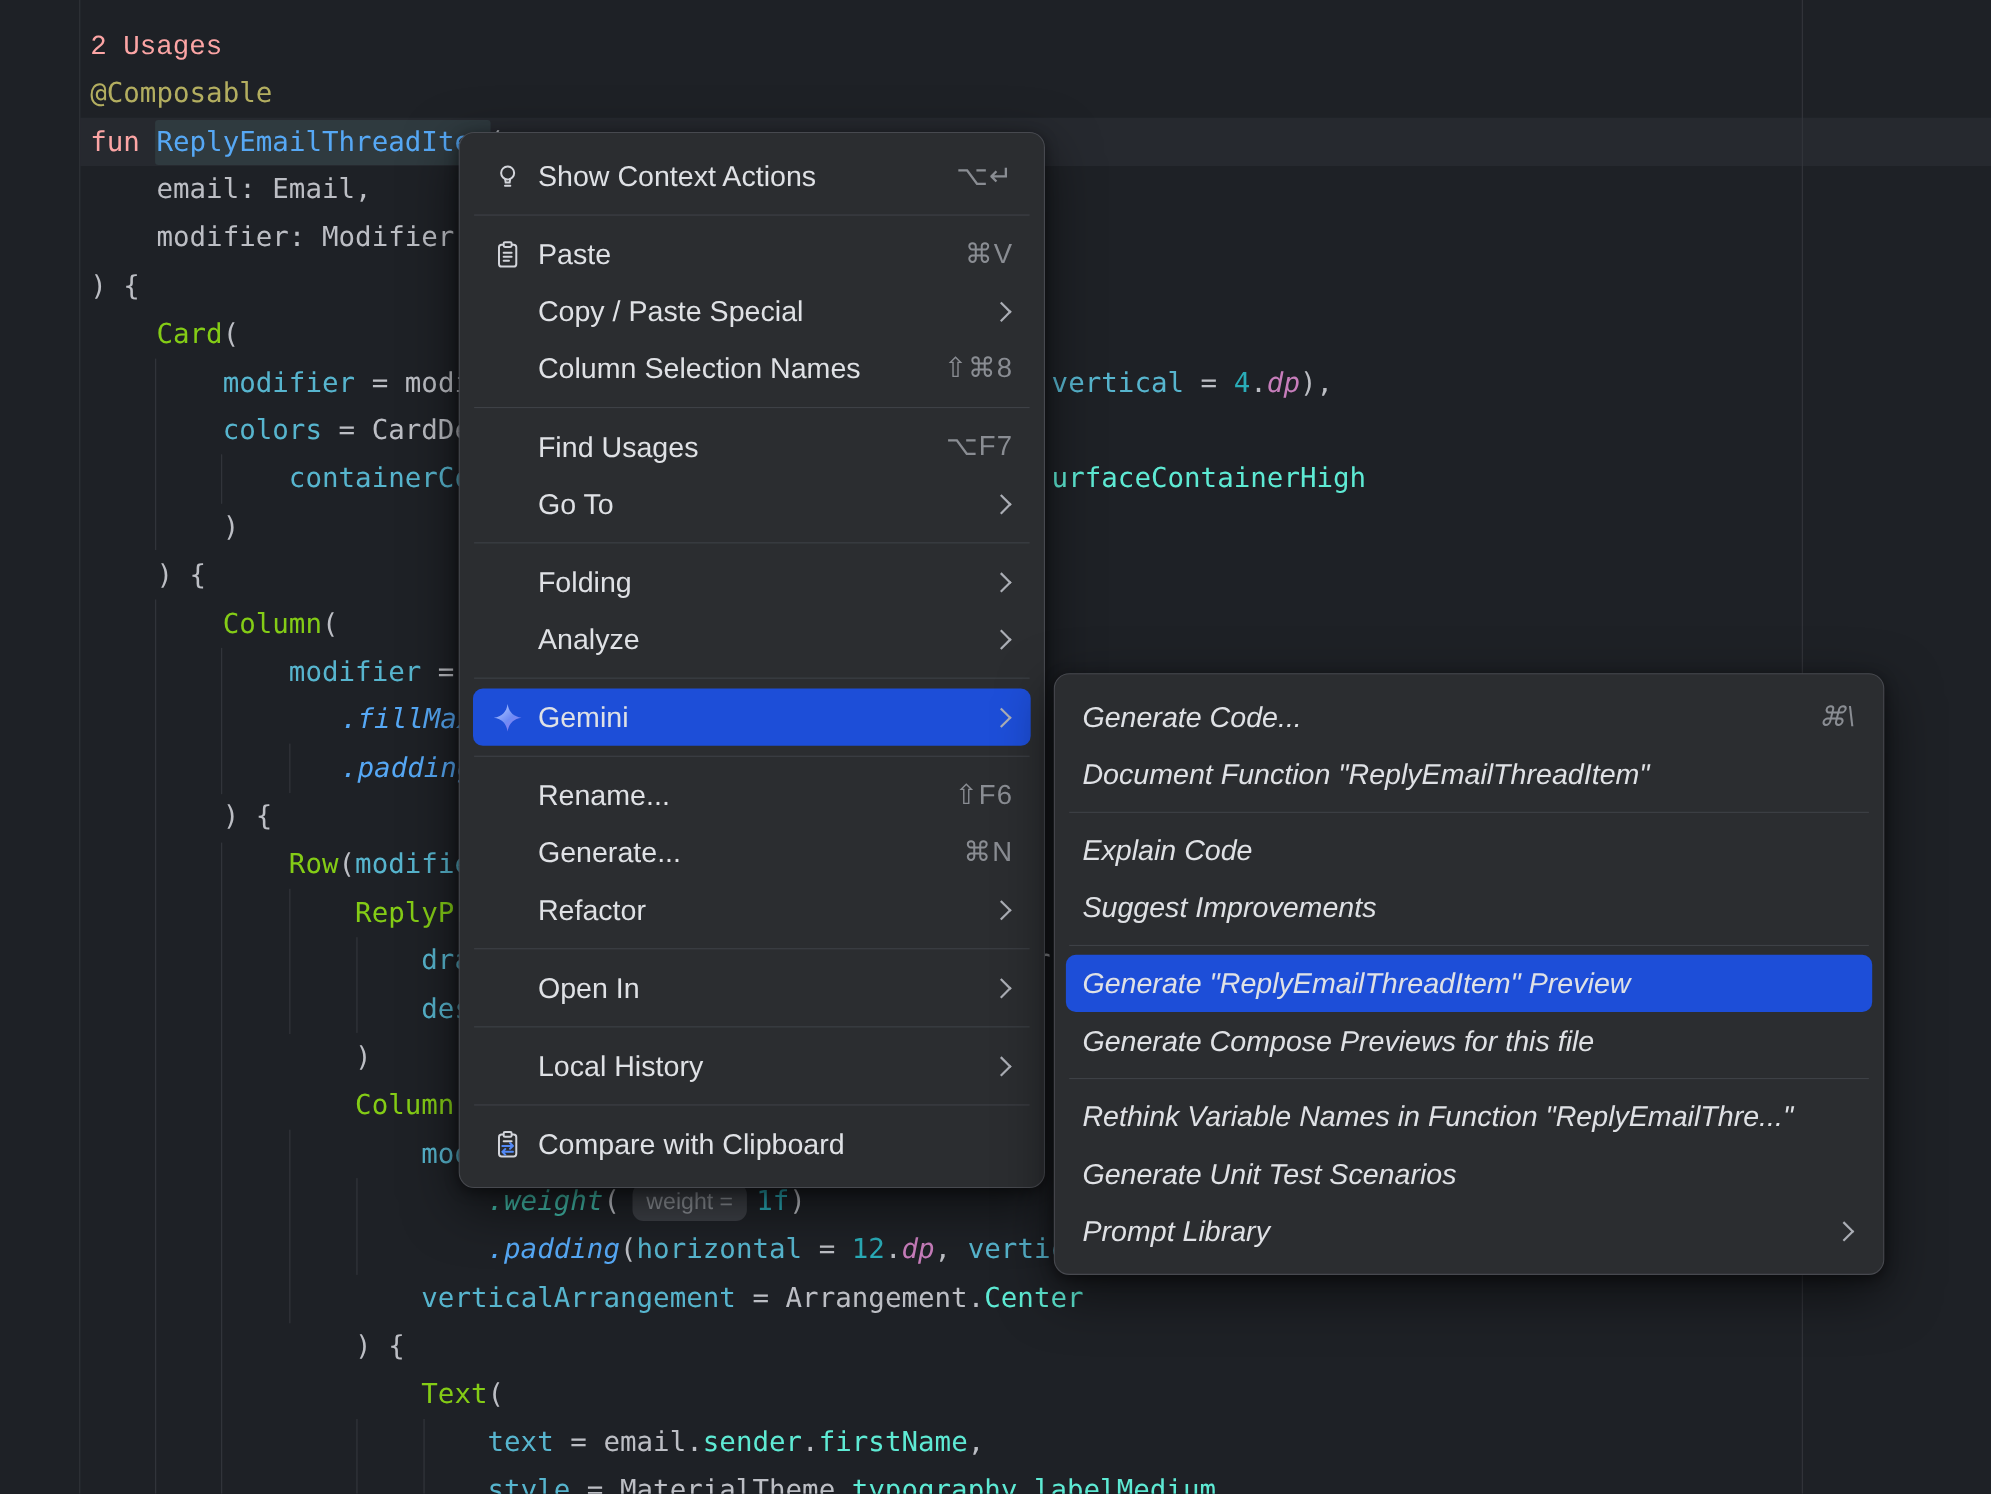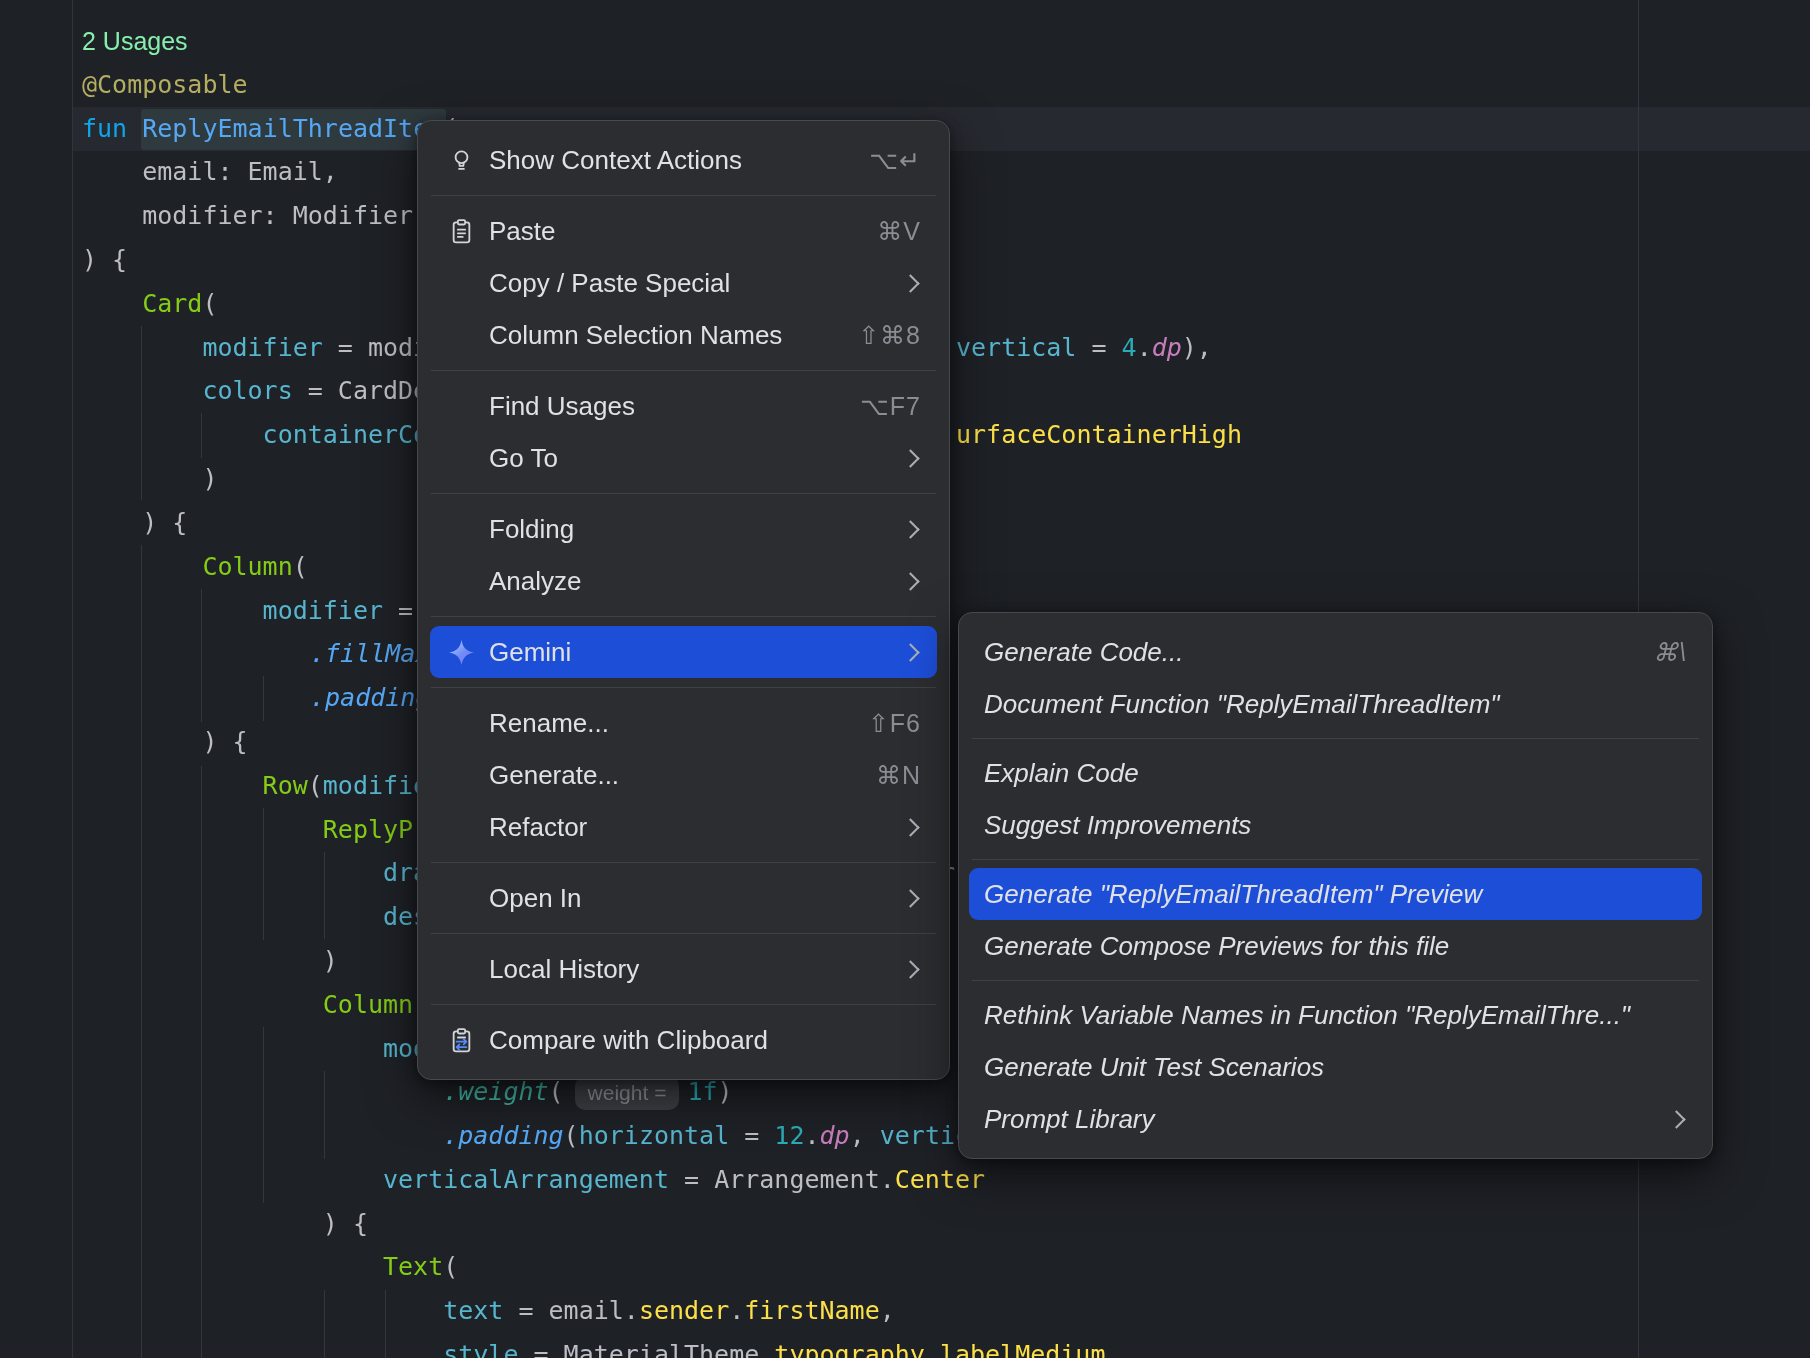--- a/index.html
+++ b/index.html
@@ -15,31 +15,31 @@
   .margin-guide{position:absolute;left:1638px;top:0;bottom:0;width:1px;background:#33363C;z-index:1;}
   .guide{position:absolute;width:1px;background:#34373D;z-index:1;}
 
   .code-line{
     position:absolute;left:0;width:100%;height:44px;z-index:2;
     font-family:"DejaVu Sans Mono",monospace;font-size:25px;line-height:44px;
     white-space:pre;color:#BCBEC4;
   }
   .piece{position:absolute;top:0;white-space:pre;}
   .s-p{color:#BCBEC4}
-  .s-k{color:#0ea5e9}
+  .s-k{color:#fca5a5}
   .s-f{color:#56A8F5}
   .s-c{color:#84cc16}
   .s-a{color:#57B5CE}
   .s-n{color:#2AACB8}
-  .s-pr{color:#fde047}
+  .s-pr{color:#5eead4}
   .s-pri{color:#C77DBB;font-style:italic}
   .s-ei{color:#56A8F5;font-style:italic}
   .s-et{color:#41B8A7;font-style:italic}
   .s-an{color:#B3AE60}
-  .s-g{color:#86efac;font-family:Liberation Sans, sans-serif;}
+  .s-g{color:#fca5a5;font-family:Liberation Mono, monospace;}
   .inlay{
     display:inline-block;background:#3C3F45;color:#8C9096;
     font-size:21px;line-height:normal;padding:5px 13px;border-radius:10px;
     margin:0 8px 0 11px;vertical-align:middle;font-family:"Liberation Sans",sans-serif;
   }
 
   .menu{
     position:absolute;background:#2B2D30;border:1px solid #47494F;border-radius:14px;
     box-shadow:0 16px 48px rgba(0,0,0,.55),0 3px 12px rgba(0,0,0,.4);
     box-sizing:border-box;padding:13px 0;

